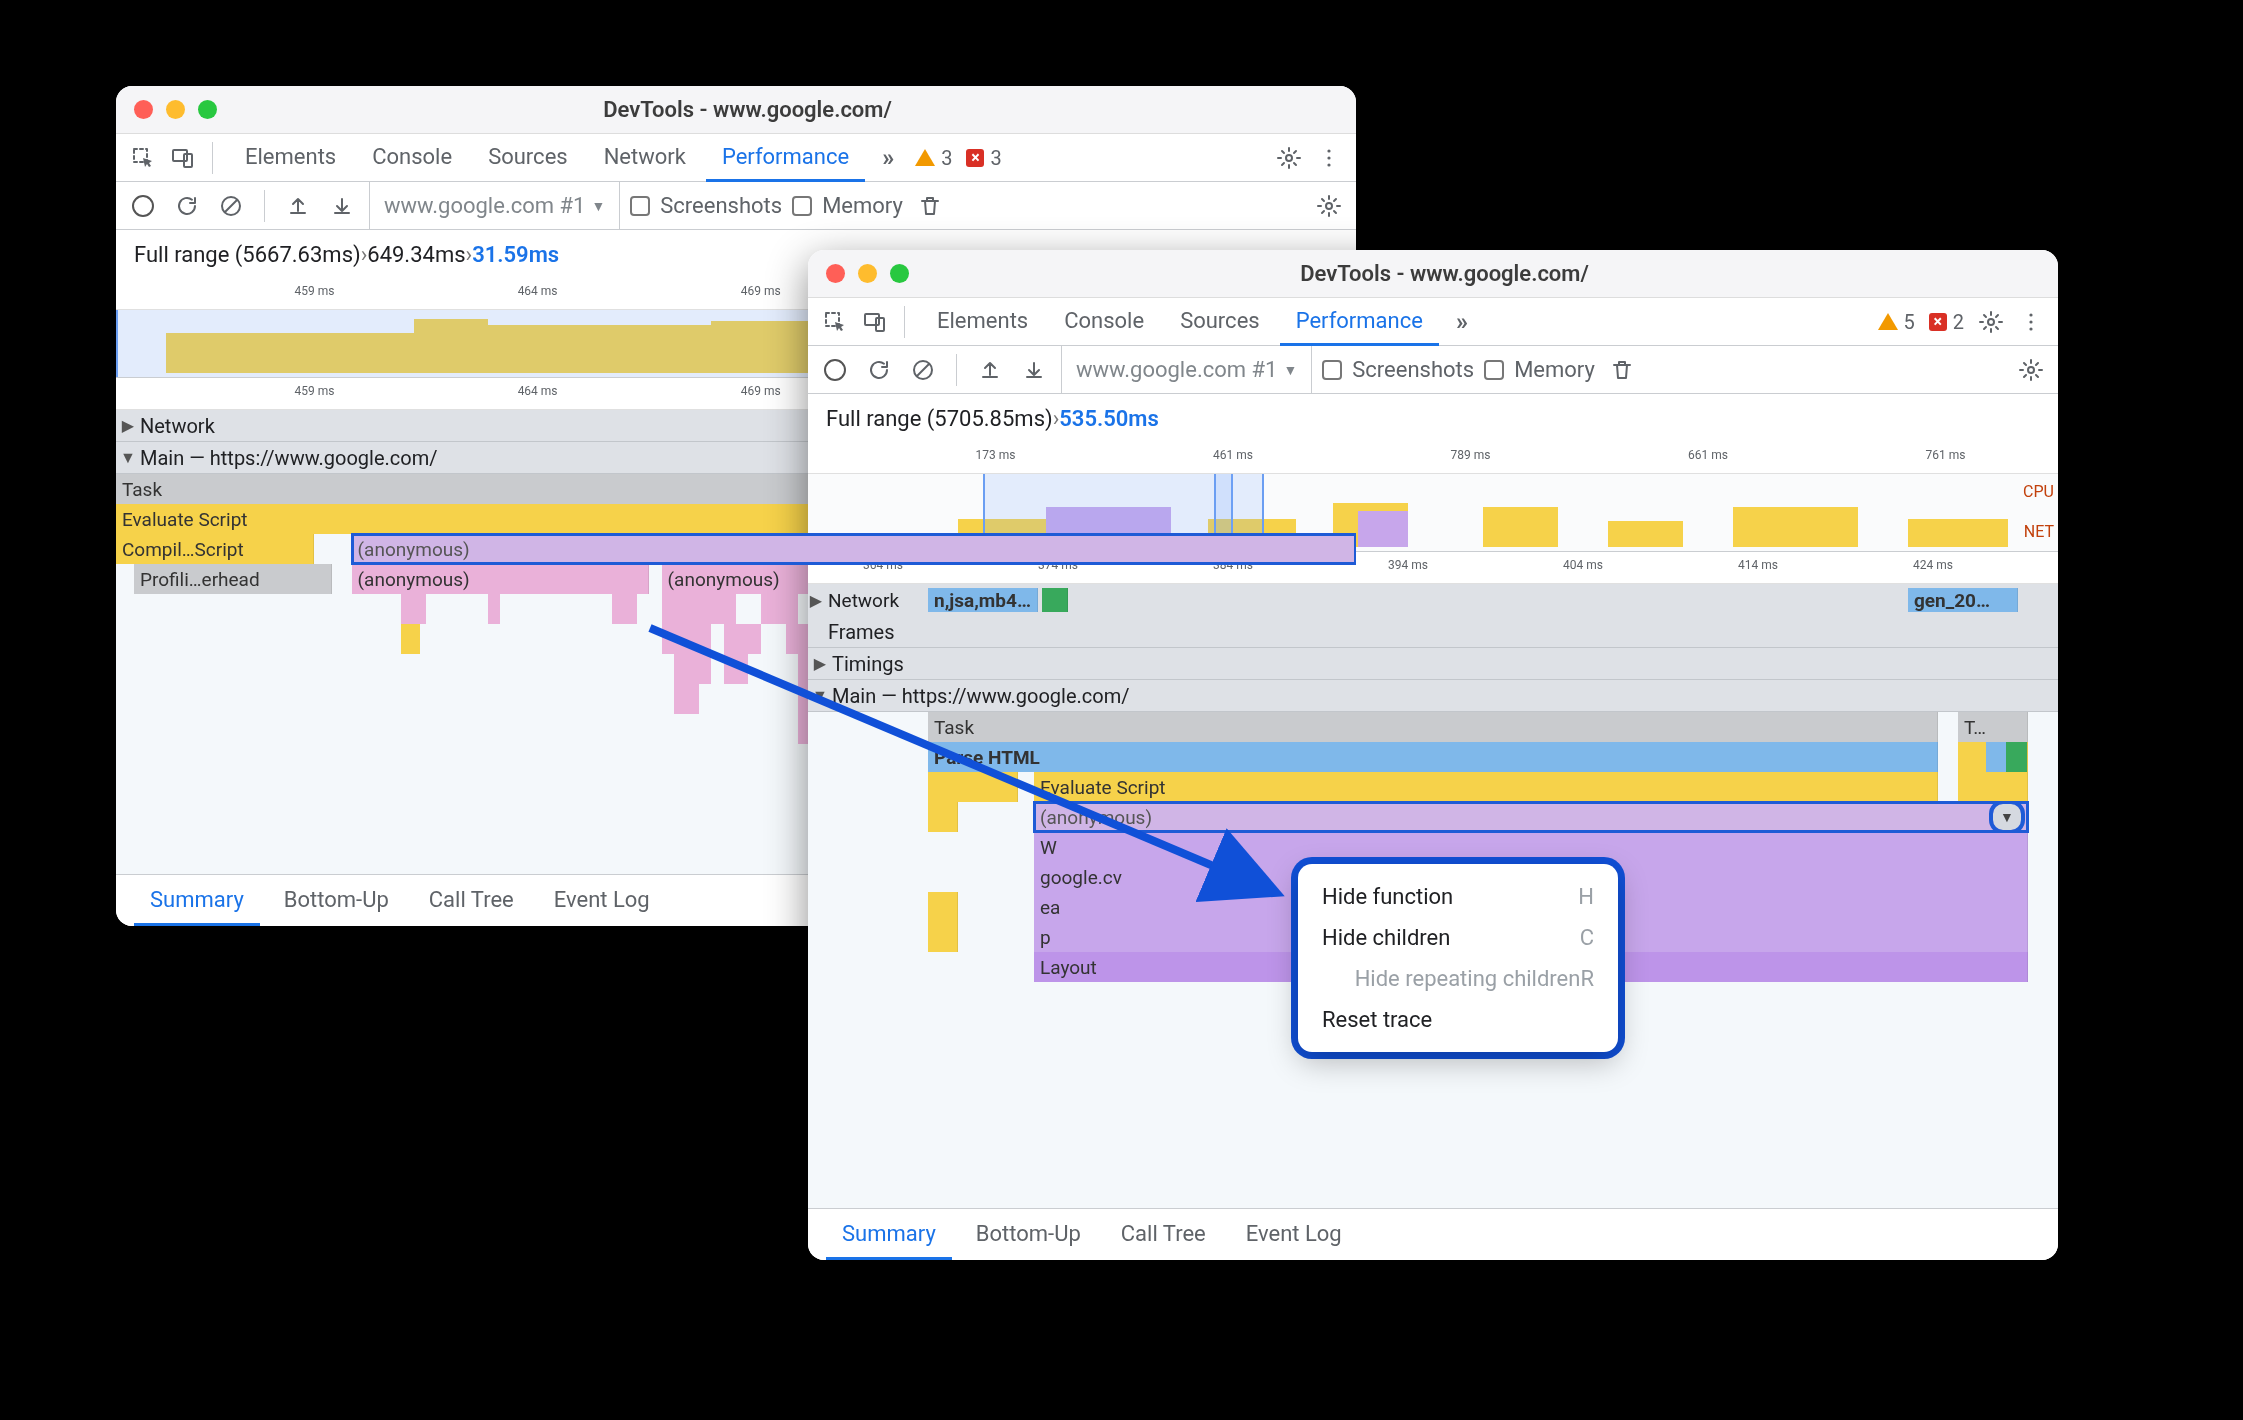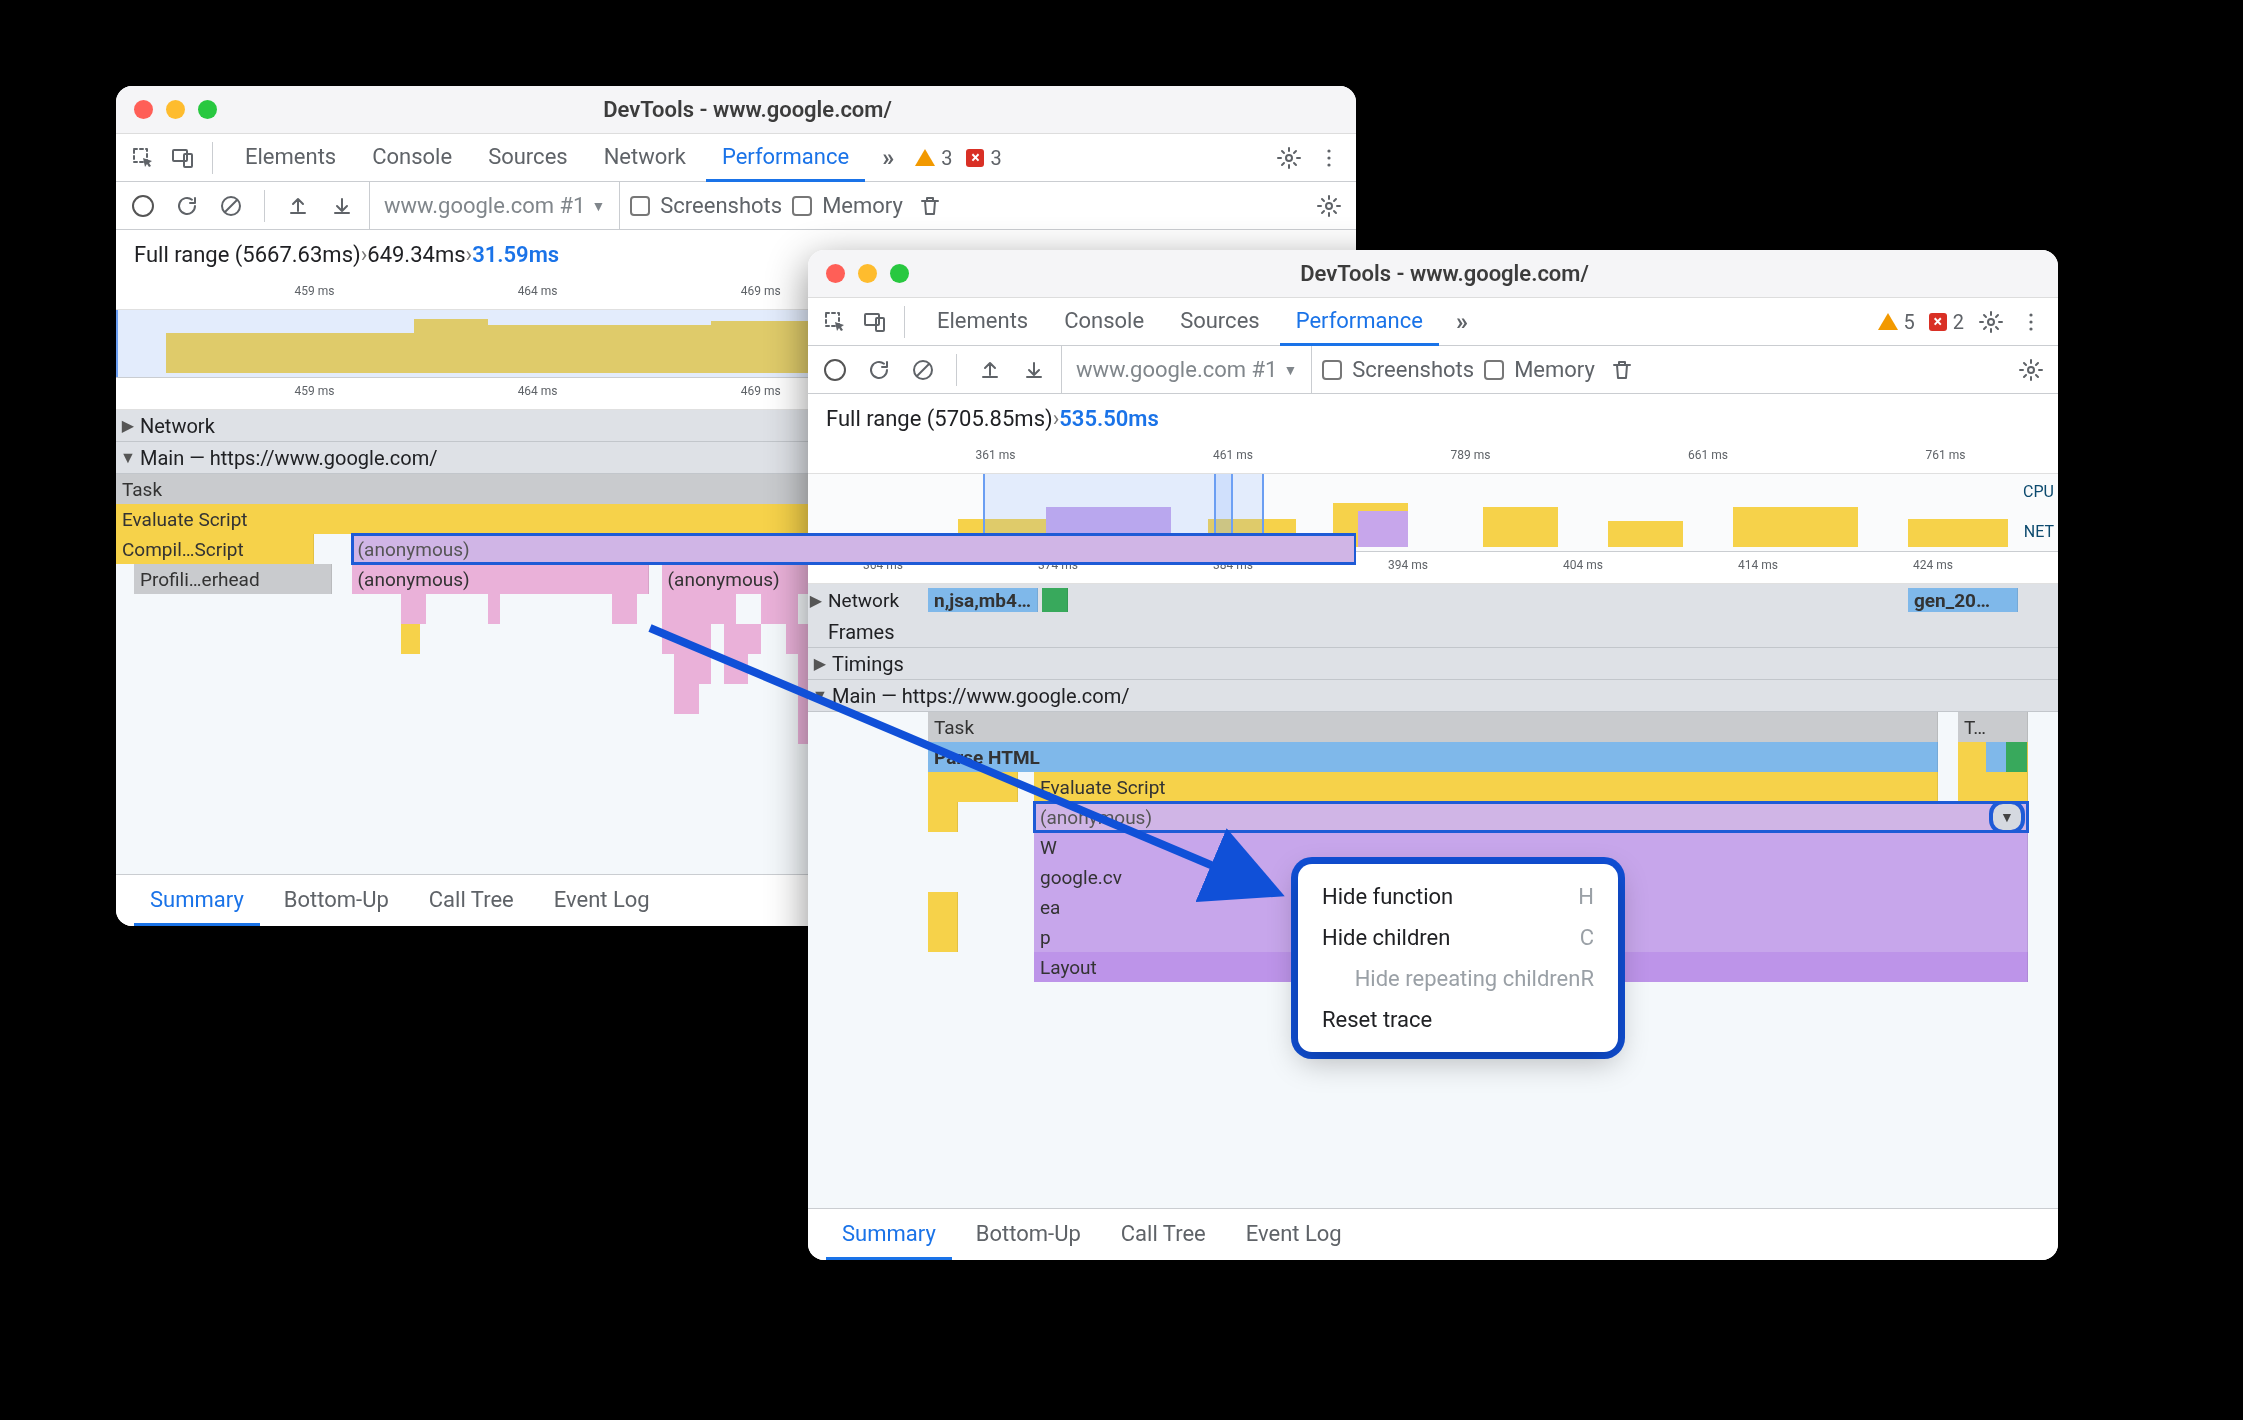--- a/index.html
+++ b/index.html
@@ -138,21 +138,21 @@
     position: relative;
     font-size: 12px;
     color: var(--grey-text);
     border-bottom: 1px solid #e0e0e0;
   }
   .ruler .tick { position: absolute; top: 6px; transform: translateX(-50%); white-space: nowrap;}
   .overview { position: relative; height: 68px; border-bottom: 1px solid var(--grey-border); background:#fafbfc; overflow:hidden;}
   .overview .wave { position:absolute; height:44px; bottom:4px; background:var(--flame-yellow); }
   .overview .wave.purple { background: var(--flame-purple); }
   .overview .sel-band { position:absolute; top:0; bottom:0; background:rgba(120,170,255,0.18); border-left:2px solid #6b9ef2; border-right:2px solid #6b9ef2;}
-  .overview .side-label { position:absolute; right:4px; font-size:16px; color:#0c4a6e;}
+  .overview .side-label { position:absolute; right:4px; font-size:16px; color:#c2410c;}
 
   
   .tracks { position: relative; flex:1; overflow:hidden; background:#f4f8fb; }
   .track-header {
     background: var(--track-hdr);
     height: 32px;
     display:flex; align-items:center;
     font-size: 20px;
     padding-left: 4px;
     border-bottom: 1px solid #c2c6cb;
@@ -523,21 +523,21 @@
     </span>
   </div>
 
   <div class="crumbs">
     <span>Full range (5705.85ms)</span>
     <span class="sep">›</span>
     <span class="active">535.50ms</span>
   </div>
 
   <div class="ruler">
-    <span class="tick" style="left:15%">361 ms</span>
+    <span class="tick" style="left:15%">173 ms</span>
     <span class="tick" style="left:34%">461 ms</span>
     <span class="tick" style="left:53%">789 ms</span>
     <span class="tick" style="left:72%">661 ms</span>
     <span class="tick" style="left:91%">761 ms</span>
   </div>
   <div class="overview" style="height:78px;">
     <div class="wave" style="left:12%; width:7%;  height:28px;"></div>
     <div class="wave purple" style="left:19%; width:10%; height:40px;"></div>
     <div class="wave" style="left:32%; width:7%; height:28px;"></div>
     <div class="wave" style="left:42%; width:6%; height:44px;"></div>

